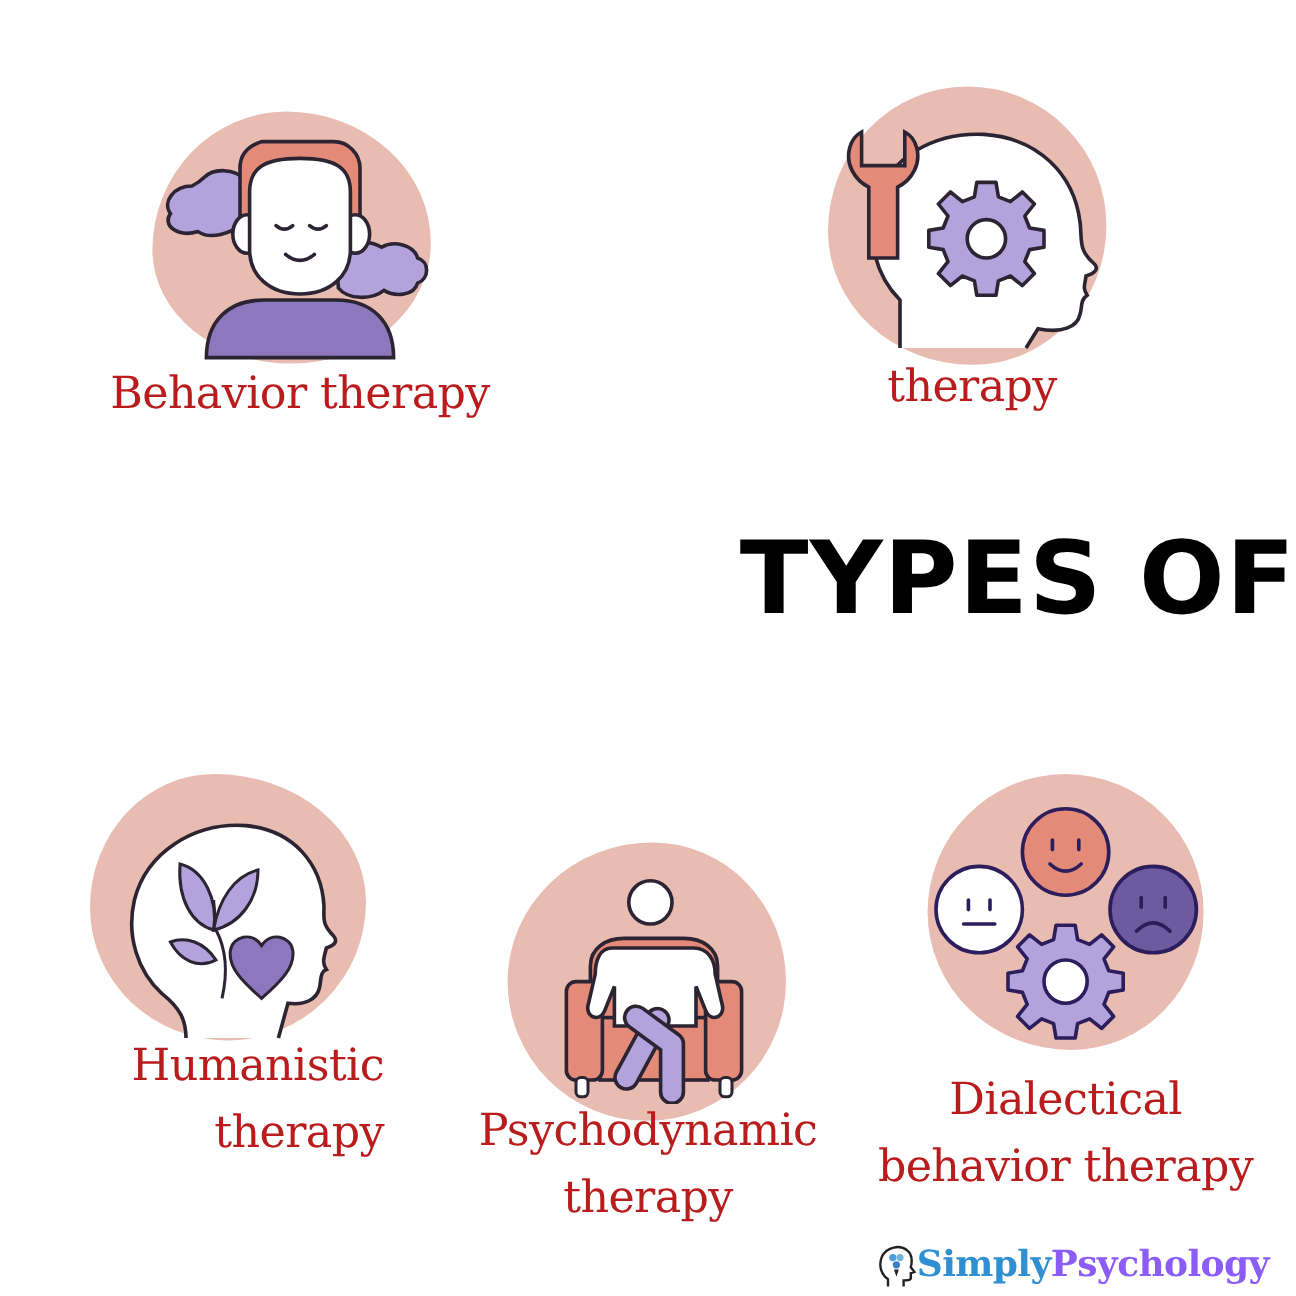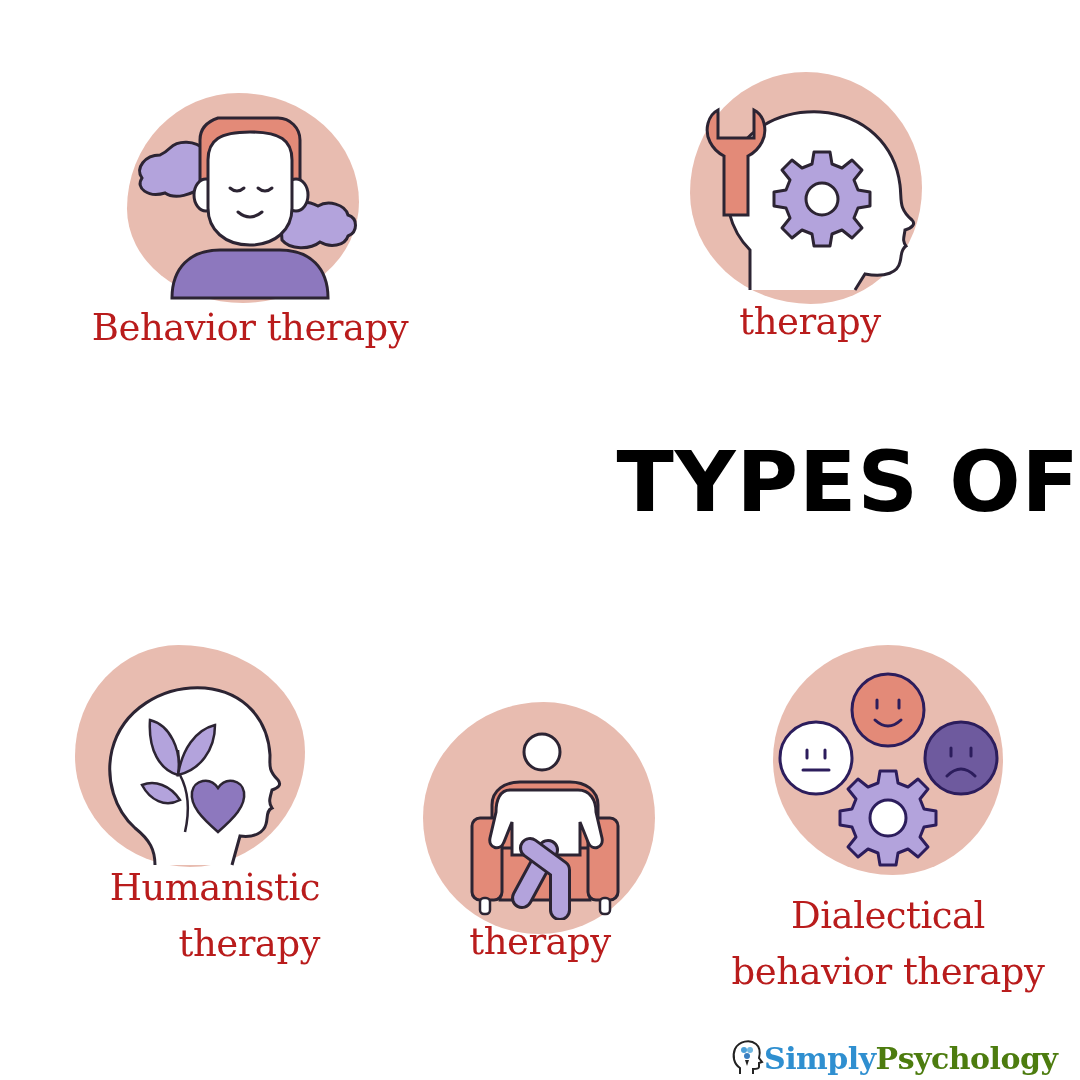--- a/index.html
+++ b/index.html
@@ -16,21 +16,21 @@
     font-family: "DejaVu Serif", serif; font-size: 37px; line-height: 56px;
     letter-spacing: -0.5px; white-space: nowrap;
   }
   .title {
     position: absolute; left: 0; width: 1080px; text-align: right;
     font-family: "DejaVu Sans", sans-serif; font-weight: 900; color: #000;
     font-size: 84px; line-height: 88px; letter-spacing: 1px;
   }
   .logo {
     position: absolute; left: 730px; top: 1036px; height: 40px;
-    display: flex; align-items: flex-end;
+    display: flex; align-items: flex-start;
   }
   .logo-text {
     font-family: "DejaVu Serif", serif; font-weight: bold; font-size: 30px; letter-spacing: -0.5px;
   }
 </style>
 </head>
 <body>
 
 <div class="blob" style="left:127px; top:93px; width:232px; height:210px; border-radius:48% 52% 50% 50% / 55% 52% 48% 45%;"></div>
 <svg class="icon" style="left:130px; top:100px;" width="230" height="200" viewBox="0 0 230 200">
@@ -109,20 +109,21 @@
   <path d="M50,60 L118,60 C130,60 136,70 136,82 L142,108 C144,118 132,122 128,112 L120,92 L120,125 L52,125 L52,92 L44,112 C40,122 28,118 30,108 L36,82 C36,70 40,60 50,60 Z" fill="#fff" stroke="#2c2433" stroke-width="3"></path>
 
   <path d="M88,120 L62,168" stroke="#2c2433" stroke-width="22" stroke-linecap="round"></path>
   <path d="M88,120 L62,168" stroke="#b3a3dc" stroke-width="16" stroke-linecap="round"></path>
   <path d="M70,118 L100,140 L100,180" fill="none" stroke="#2c2433" stroke-width="22" stroke-linecap="round" stroke-linejoin="round"></path>
   <path d="M70,118 L100,140 L100,180" fill="none" stroke="#b3a3dc" stroke-width="16" stroke-linecap="round" stroke-linejoin="round"></path>
 
   <circle cx="82" cy="22" r="18" fill="#fff" stroke="#2c2433" stroke-width="3"></circle>
 </svg>
 <div class="label" style="left:380px; top:914px; width:320px;">
+  <div>Psychodynamic</div>
   <div>therapy</div>
 </div>
 
 <div class="blob" style="left:773px; top:645px; width:230px; height:230px; border-radius:50% 50% 48% 52% / 50% 50% 50% 50%;"></div>
 <svg class="icon" style="left:775px; top:670px;" width="230" height="200" viewBox="0 0 230 200">
 
   <circle cx="113" cy="40" r="36" fill="#e38a78" stroke="#2c1d5c" stroke-width="3"></circle>
   <line x1="102" y1="30" x2="102" y2="38" stroke="#2c1d5c" stroke-width="3" stroke-linecap="round"></line>
   <line x1="124" y1="30" x2="124" y2="38" stroke="#2c1d5c" stroke-width="3" stroke-linecap="round"></line>
   <path d="M100,50 Q113,62 126,50" fill="none" stroke="#2c1d5c" stroke-width="3" stroke-linecap="round"></path>
@@ -149,14 +150,14 @@
 
 <div class="logo">
   <svg width="34" height="38" viewBox="0 0 34 38">
     <path d="M10,36 L10,30 C4,26 2,18 5,11 C9,3 20,1 26,6 C31,10 30,16 29,20 L32,24 L29,25 L29,29 C29,31 26,31 23,31 L23,36" fill="#fff" stroke="#222" stroke-width="2"></path>
     <circle cx="14" cy="12" r="3" fill="#4a9fd8"></circle>
     <circle cx="20" cy="12" r="3" fill="#6fb6e0"></circle>
     <circle cx="17" cy="18" r="3" fill="#3a7fc0"></circle>
     <path d="M15,22 L19,22 L17,28 Z" fill="#222"></path>
   </svg>
   <span class="logo-text" style="color:#2f8fd0;">Simply</span>
-  <span class="logo-text" style="color:#4d7c0f;">Psychology</span>
+  <span class="logo-text" style="color:#8b5cf6;">Psychology</span>
 </div>
 
 </body></html>

